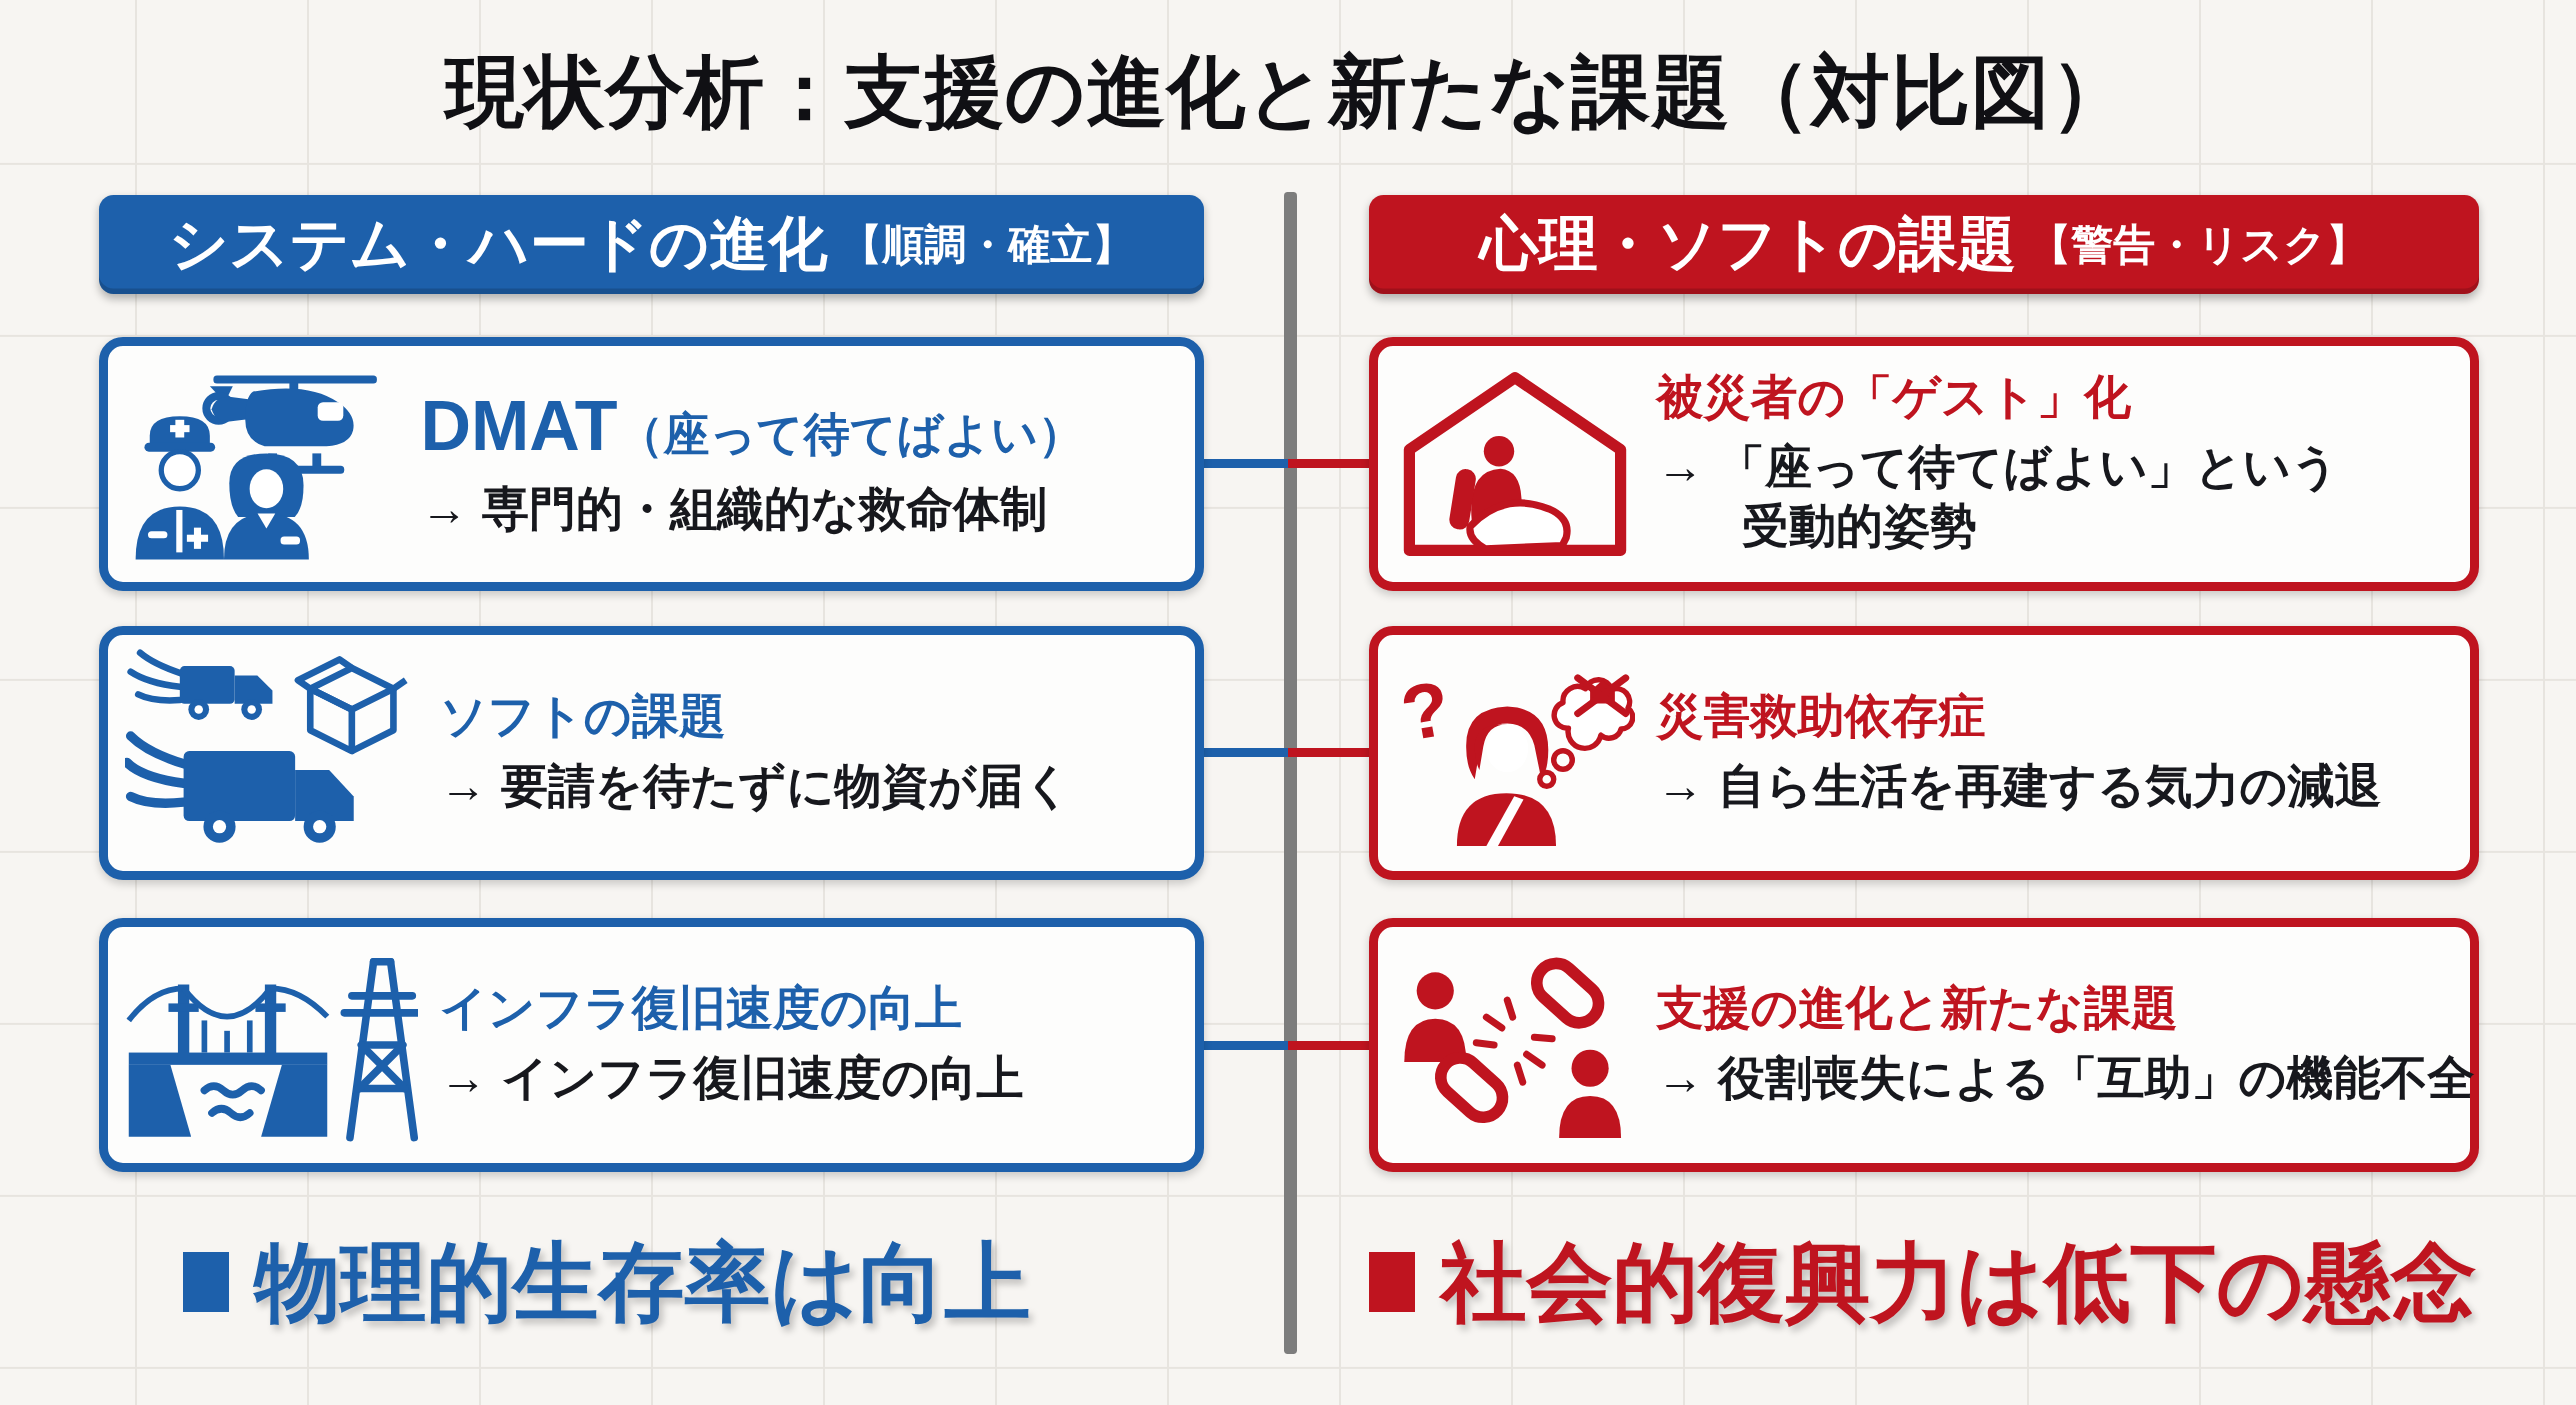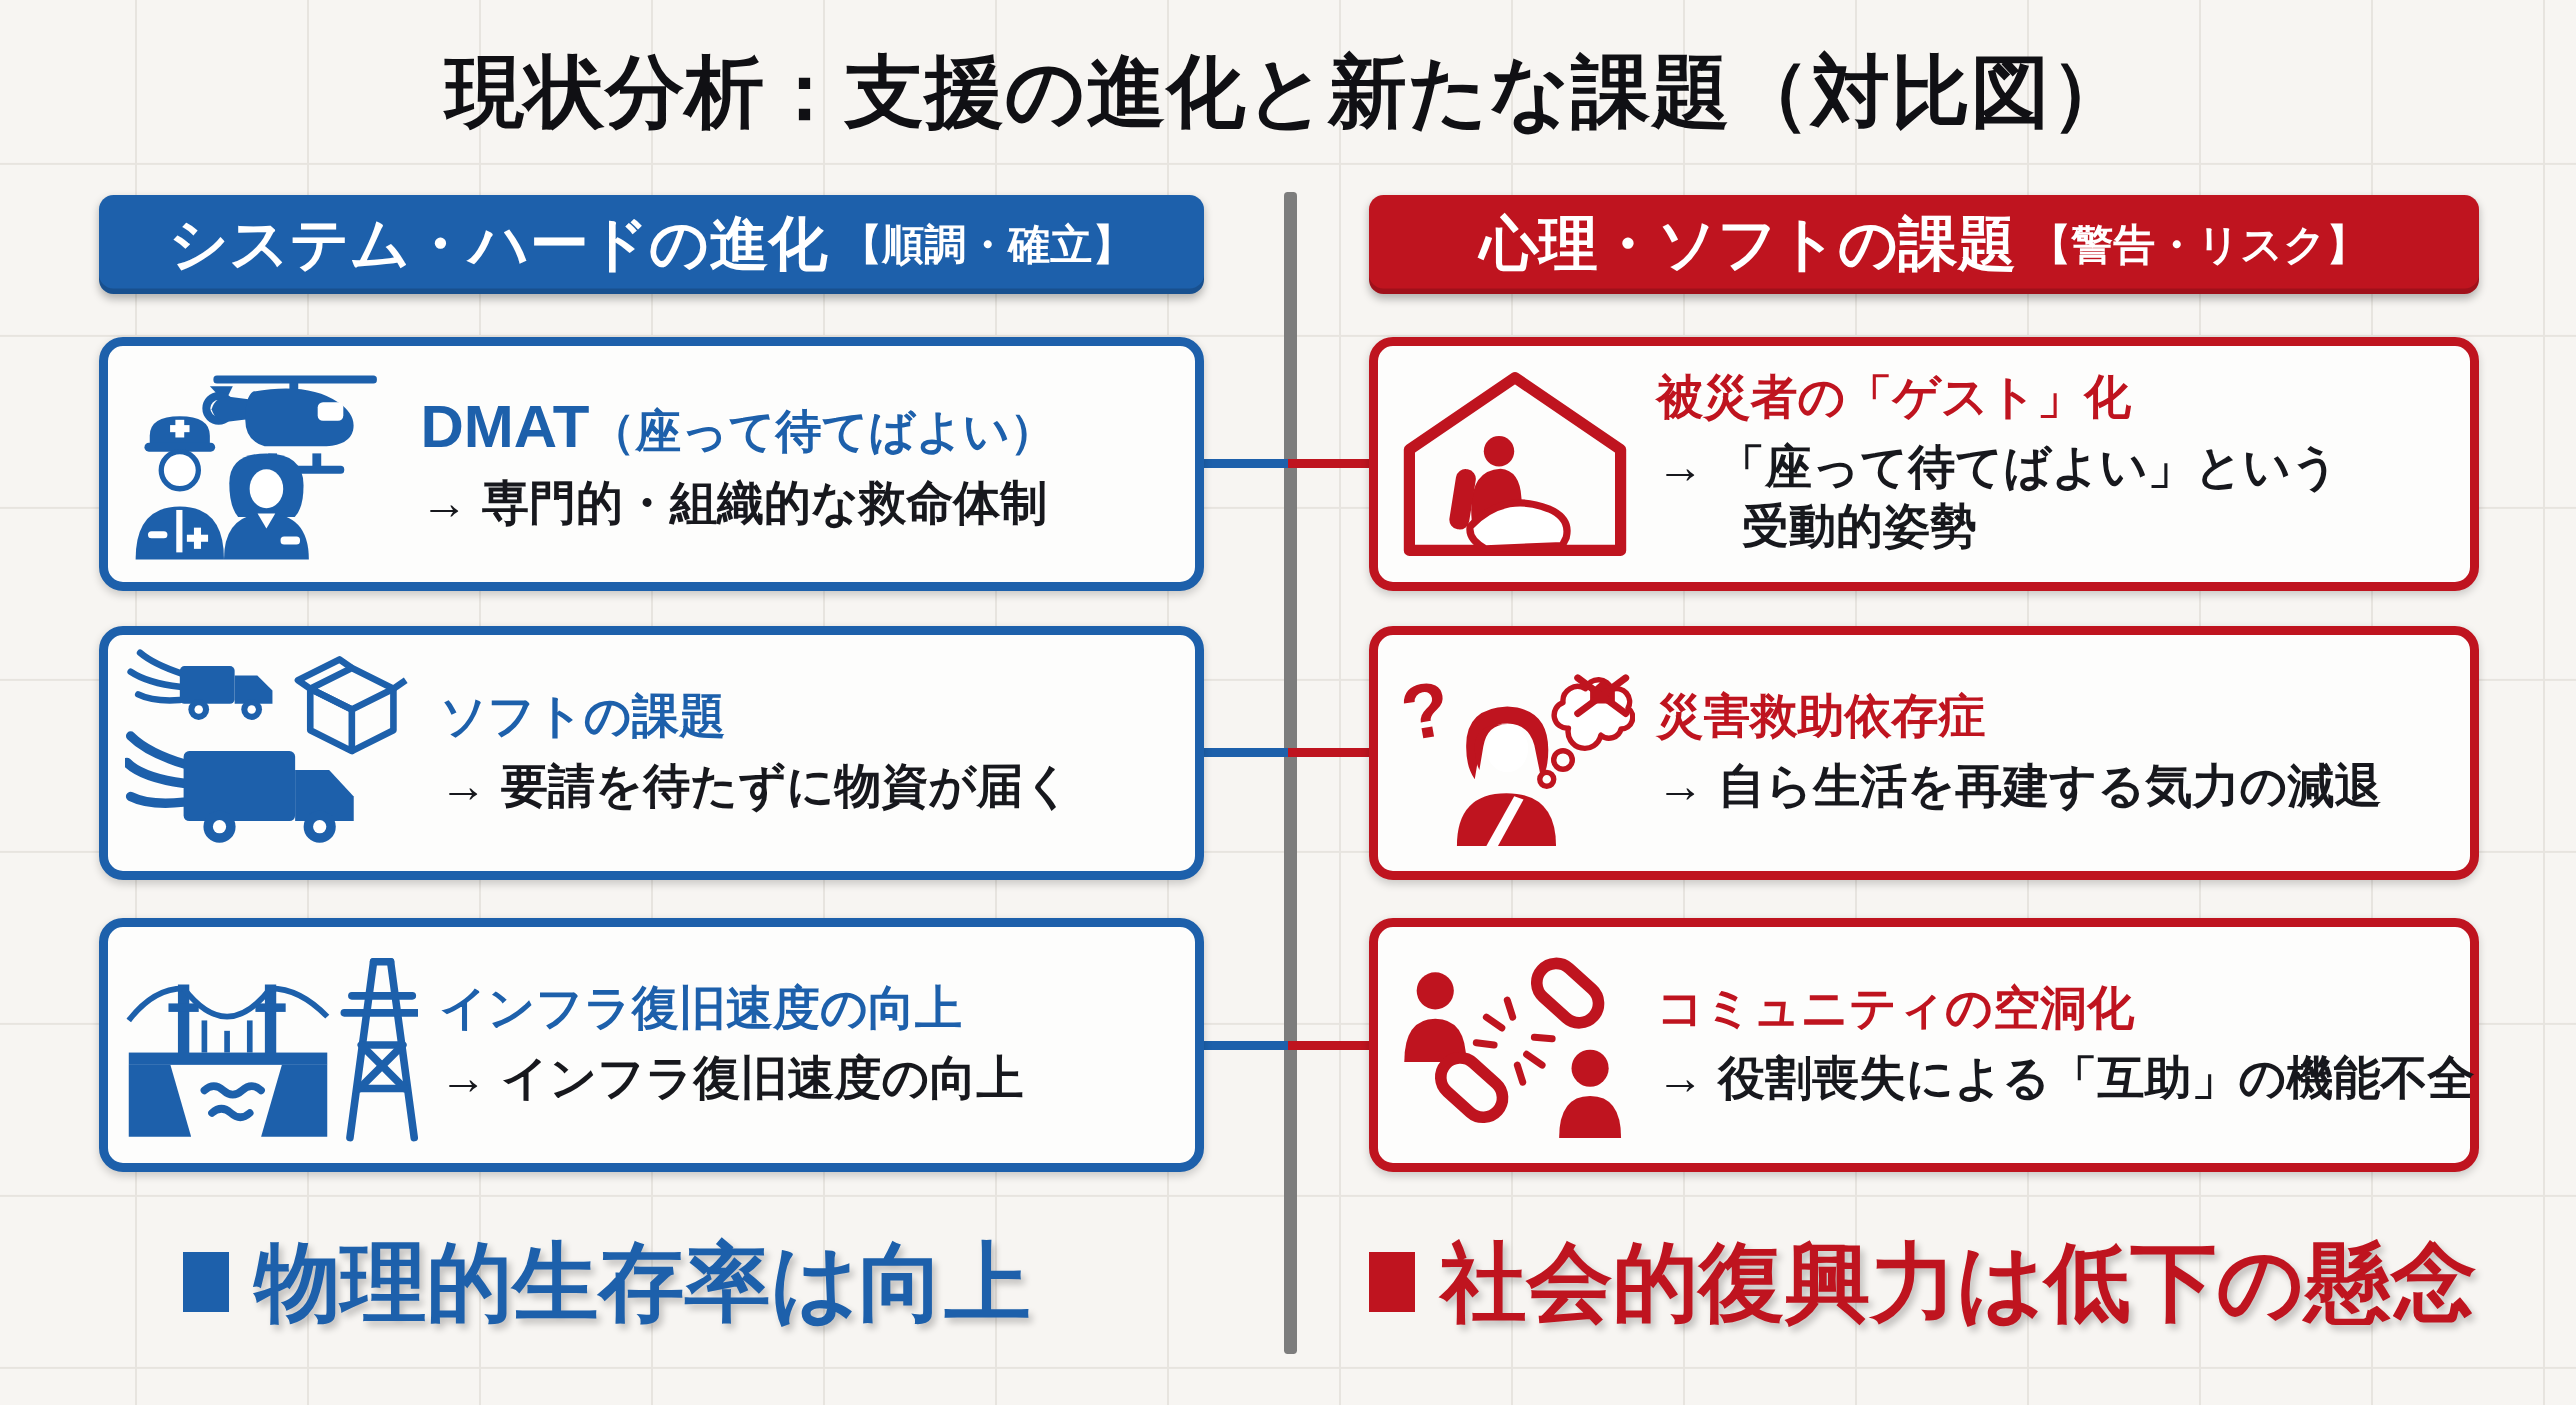--- a/index.html
+++ b/index.html
@@ -48,21 +48,21 @@
   .icon-wrap{flex:0 0 auto;width:293px;height:218px;display:flex;align-items:center;justify-content:center;}
   .card-blue .icon-wrap{color:var(--blue);}
   .card-red .icon-wrap{color:var(--red);}
   .c-l1 .icon-wrap{width:274px;}
   .card-red .icon-wrap{width:240px;}
   .icon-wrap svg{width:100%;height:100%;}
   .texts{flex:1;display:flex;flex-direction:column;justify-content:center;gap:16.5px;min-width:0;}
   .card-heading{white-space:nowrap;line-height:1.05;}
   .card-blue .card-heading{color:var(--blue);}
   .card-red .card-heading{color:var(--red);}
-  .h-big{font-size:60px;font-weight:900;}
+  .h-big{font-size:70px;font-weight:900;}
   .h-sub{font-size:46px;font-weight:900;}
   .h-std{font-size:47px;font-weight:900;}
   .card-desc{display:flex;gap:14.6px;color:var(--ink);font-size:47px;font-weight:800;line-height:1.25;white-space:nowrap;}
   .desc-indent{padding-left:24px;display:block;}
   .conclusion{position:absolute;top:1237px;display:flex;align-items:center;gap:25.6px;white-space:nowrap;}
   .conclusion-left{left:183px;color:var(--blue);}
   .conclusion-right{left:1369px;color:var(--red);}
   .bullet{width:46px;height:60px;flex:0 0 auto;}
   .bullet-blue{background:var(--blue);}
   .bullet-red{background:var(--red);}
@@ -291,21 +291,21 @@
               <path d="M128 120 l-23 -3"></path>
               <path d="M152 84 l-7 -22"></path>
             <path d="M170 132 l20 14"></path>
               <path d="M180 110 l23 2"></path>
               <path d="M158 146 l7 22"></path>
           </g>
         </g>
       </svg>
     </div>
     <div class="texts">
-      <div class="card-heading h-std">コミュニティの空洞化</div>
+      <div class="card-heading h-std">支援の進化と新たな課題</div>
       <div class="card-desc">
           <span>→</span>
           <span>役割喪失による「互助」の機能不全</span>
         </div>
     </div>
   </section>
 
   <div class="conclusion conclusion-left">
     <span class="bullet bullet-blue"></span>
     <span class="conclusion-text">物理的生存率は向上</span>

